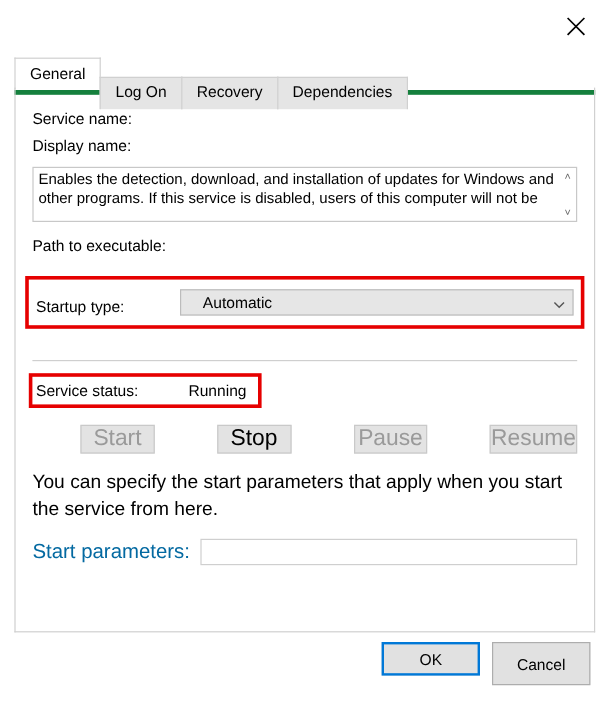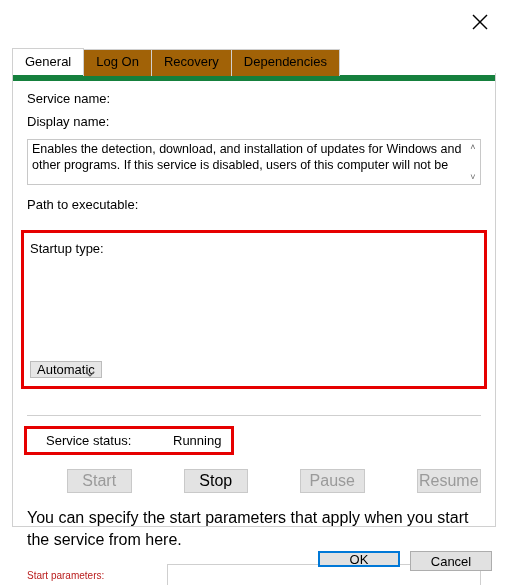--- a/index.html
+++ b/index.html
@@ -22,31 +22,31 @@
     height: 24px;
     cursor: pointer;
   }
   .close-icon svg { width: 100%; height: 100%; }
   .tabs {
     position: absolute;
     top: 48px;
     left: 12px;
     right: 10px;
     display: flex;
-    border-bottom: 6px solid #15803d;
+    border-bottom: 4px solid #15803d;
   }
   .tab {
     padding: 4px 12px 5px;
-    background: #a16207;
+    background: #e5e5e5;
     border: 1px solid #d0d0d0;
     border-bottom: none;
     margin-right: -1px;
     cursor: pointer;
     position: relative;
-    top: 1px;
+    top: 16px;
     font-size: 13px;
   }
   .tab.active {
     background: #fff;
     border-bottom: 1px solid #fff;
     top: 0;
     padding-top: 5px;
   }
   .panel {
     position: absolute;
@@ -97,30 +97,30 @@
     font-size: 13px;
     margin-top: 12px;
     margin-bottom: 18px;
   }
   .hl-red {
     border: 3px solid #e60000;
     padding: 8px 6px 8px 6px;
     margin-left: -6px;
     margin-right: -6px;
   }
-  .startup-row { display: flex; align-items: flex-start; flex-direction: column; }
+  .startup-row { display: flex; align-items: flex-end; }
   .startup-row .label { flex: 0 0 120px; width: 120px; padding-left: 0; }
   .select {
     flex: 1;
     height: 22px;
     border: 1px solid #bcbcbc;
     background: #e6e6e6;
     display: flex;
     align-items: center;
-    padding: 0 6px;
+    padding: 0 18px;
     position: relative;
     cursor: pointer;
     font-size: 13px;
   }
   .select .chev {
     position: absolute;
     right: 6px;
     top: 5px;
     width: 10px;
     height: 10px;
@@ -129,36 +129,36 @@
   .hr {
     border: none;
     border-top: 1px solid #cfcfcf;
     margin: 26px 0 10px 0;
   }
   .status-wrap { display: inline-block; }
   .status-row {
     border: 3px solid #e60000;
     display: inline-flex;
     align-items: center;
-    padding: 4px 10px 4px 16px;
+    padding: 4px 10px 4px 0;
     margin-left: -3px;
     font-size: 13px;
   }
   .status-row .slabel { width: 130px; padding-left: 3px; }
   .btnrow {
     display: flex;
     gap: 12px;
     margin-top: 14px;
   }
   .svc-btn {
     flex: 1;
     height: 24px;
     border: 1px solid #c9c9c9;
     background: #e3e3e3;
-    font-size: 16px;
+    font-size: 19px;
     cursor: pointer;
     display: flex;
     align-items: center;
     justify-content: center;
     margin-left: 40px;
   }
   .svc-btn.disabled {
     color: #9a9a9a;
     cursor: default;
   }
@@ -167,52 +167,52 @@
     font-size: 16px;
     line-height: 1.35;
   }
   .params-row {
     display: flex;
     align-items: center;
     margin-top: 14px;
   }
   .params-row .plabel {
     width: 140px;
-    color: #b91c1c;
-    font-size: 10px;
+    color: #0369a1;
+    font-size: 17px;
   }
   .params-row .pinput {
     flex: 1;
     height: 22px;
     border: 1px solid #cfcfcf;
     background: #fff;
     padding: 0 4px;
   }
   .dlg-buttons {
     position: absolute;
     bottom: 14px;
     right: 14px;
     display: flex;
     gap: 10px;
   }
   .dlg-btn {
     width: 82px;
-    height: 20px;
+    height: 36px;
     border: 1px solid #adadad;
     background: #e1e1e1;
     font-size: 13px;
     display: flex;
     align-items: center;
     justify-content: center;
     cursor: pointer;
   }
   .dlg-btn.primary {
     border: 2px solid #0078d7;
     background: #e1e1e1;
-    height: 16px;
+    height: 28px;
   }
 </style>
 </head>
 <body>
 
 <div class="close-icon">
   <svg viewBox="0 0 24 24">
       <line x1="5" y1="5" x2="19" y2="19" stroke="#000" stroke-width="1.4"></line>
       <line x1="19" y1="5" x2="5" y2="19" stroke="#000" stroke-width="1.4"></line>
     </svg>

